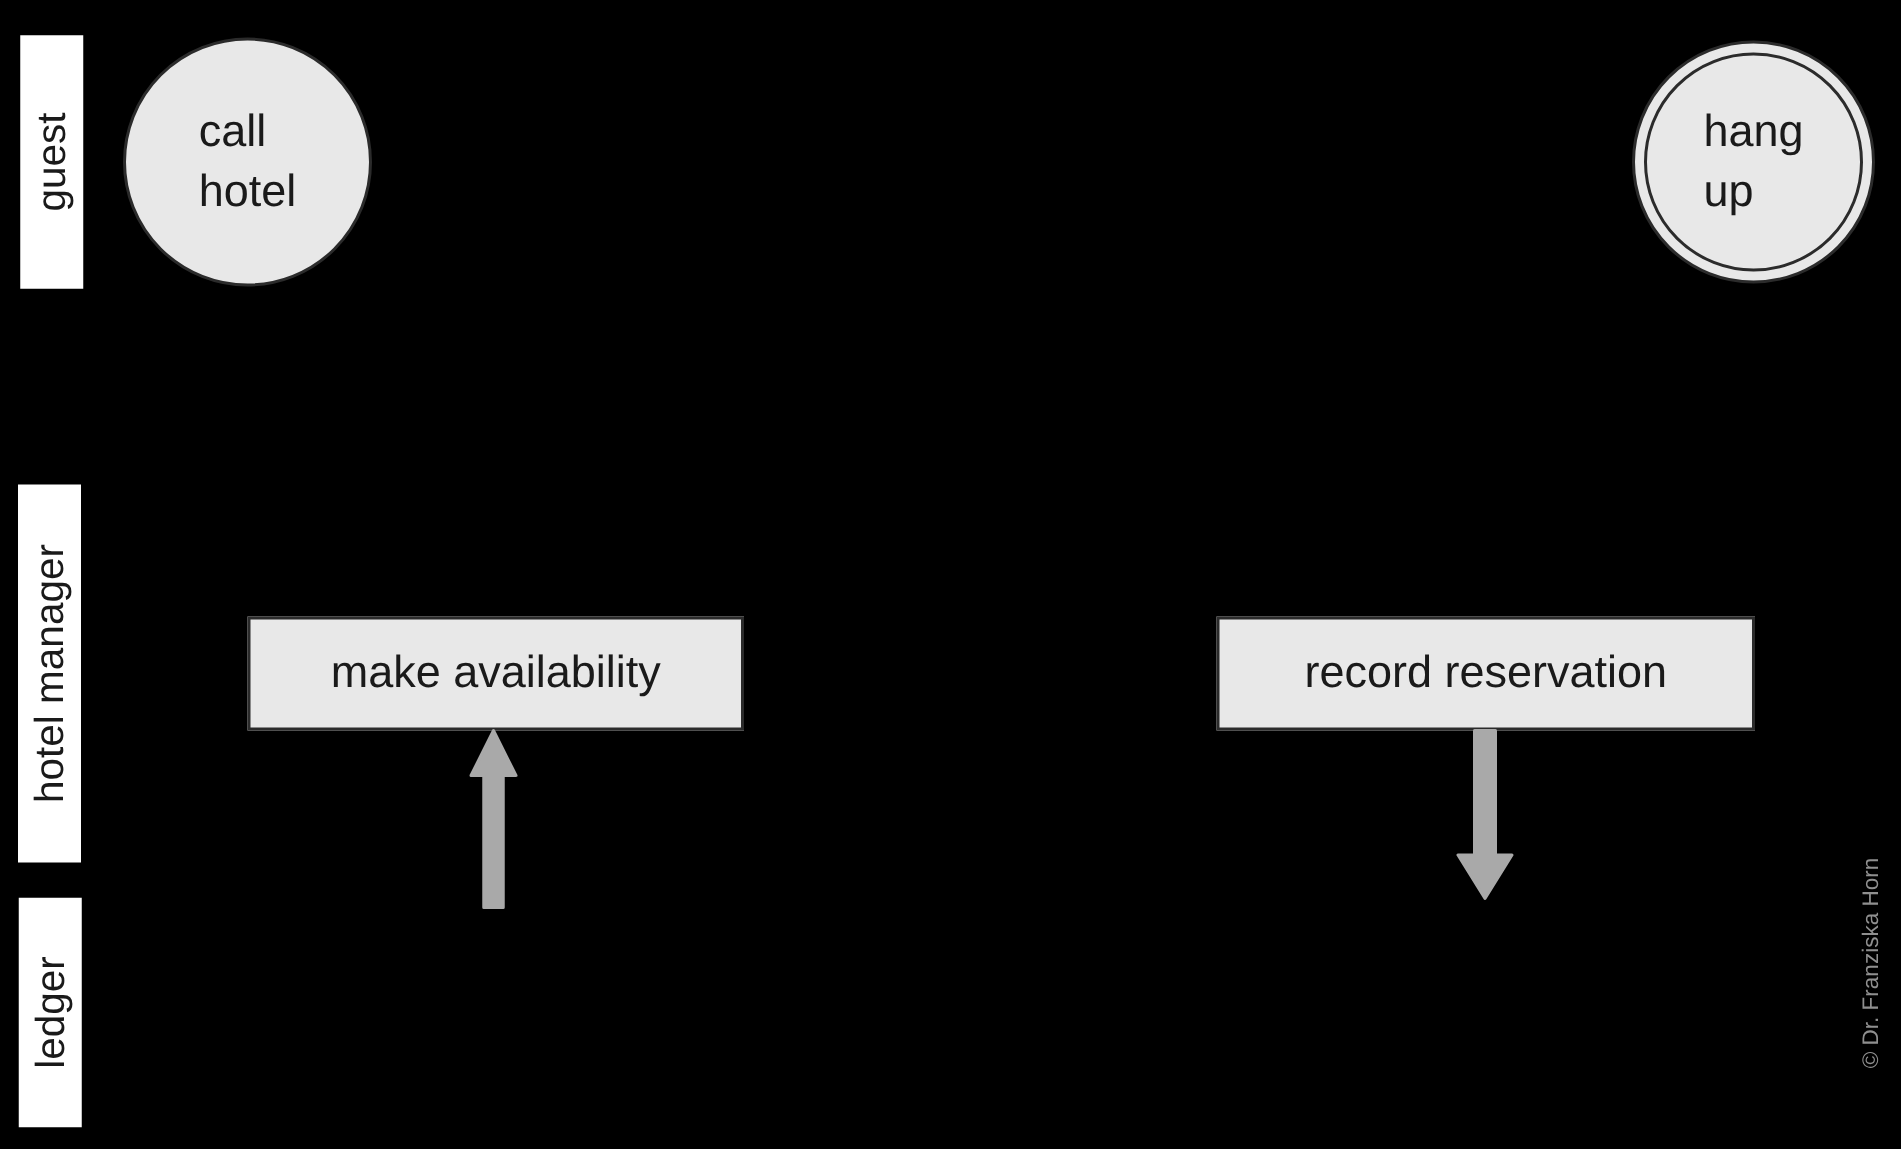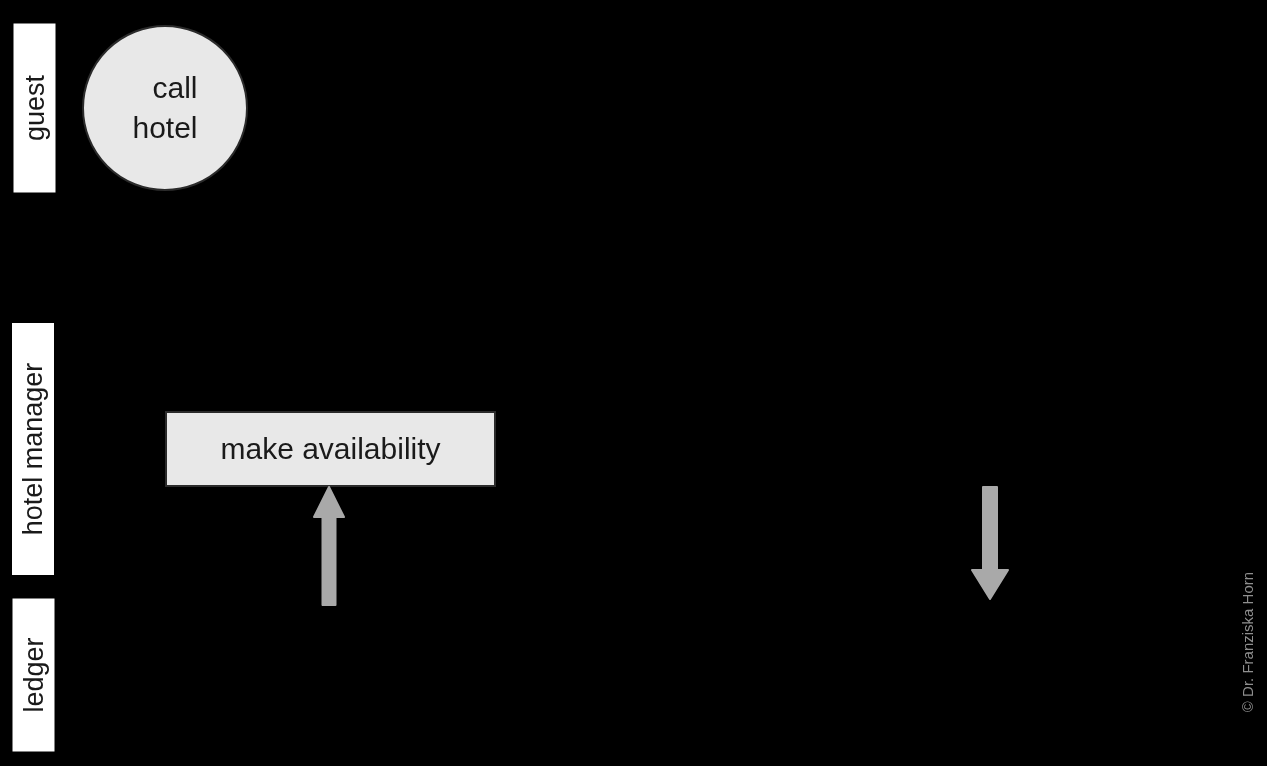--- a/index.html
+++ b/index.html
@@ -35,21 +35,21 @@
   
   .event-circle {
     position: absolute;
     border-radius: 50%;
     background: #e8e8e8;
     border: 2px solid #2b2b2b;
     box-sizing: border-box;
     display: flex;
     align-items: center;
     justify-content: center;
-    text-align: right;
+    text-align: left;
     color: #1a1a1a;
     font-size: 30px;
     line-height: 1.33;
   }
   .start-event { left: 82px;   top: 25px; width: 166px; height: 166px; }
   .end-event   { left: 1088px; top: 27px; width: 162px; height: 162px; }
   .end-event .inner-ring {
     position: absolute;
     left: 6px; top: 6px; right: 6px; bottom: 6px;
     border: 2px solid #2b2b2b;
@@ -102,25 +102,33 @@
   <div class="vlabel lane-manager">hotel manager</div>
 
   <div class="vlabel lane-ledger">ledger</div>
 
   <div class="event-circle start-event">
     <span class="prewrap">call
 hotel</span>
   </div>
 
 
+  <div class="event-circle end-event">
+    <div class="inner-ring"></div>
+    <span class="prewrap">hang
+up</span>
+  </div>
 
   <div class="task-box task-check-availability">
     <span>make availability</span>
   </div>
 
+  <div class="task-box task-record-reservation">
+    <span>record reservation</span>
+  </div>
 
   <svg class="arrow-svg arrow-up" width="50" height="125" viewBox="0 0 50 125">
     <path d="M24 2 L39 32 L30.5 32 L30.5 120 L17.5 120 L17.5 32 L9 32 Z" fill="#a9a9a9" stroke="#a9a9a9" stroke-width="2" stroke-linejoin="round"></path>
   </svg>
 
   <svg class="arrow-svg arrow-down" width="50" height="120" viewBox="0 0 50 120">
     <path d="M18 2 L32 2 L32 85 L43 85 L25 114 L7 85 L18 85 Z" fill="#a9a9a9" stroke="#a9a9a9" stroke-width="2" stroke-linejoin="round"></path>
   </svg>
 
   <div class="credit">© Dr. Franziska Horn</div>

